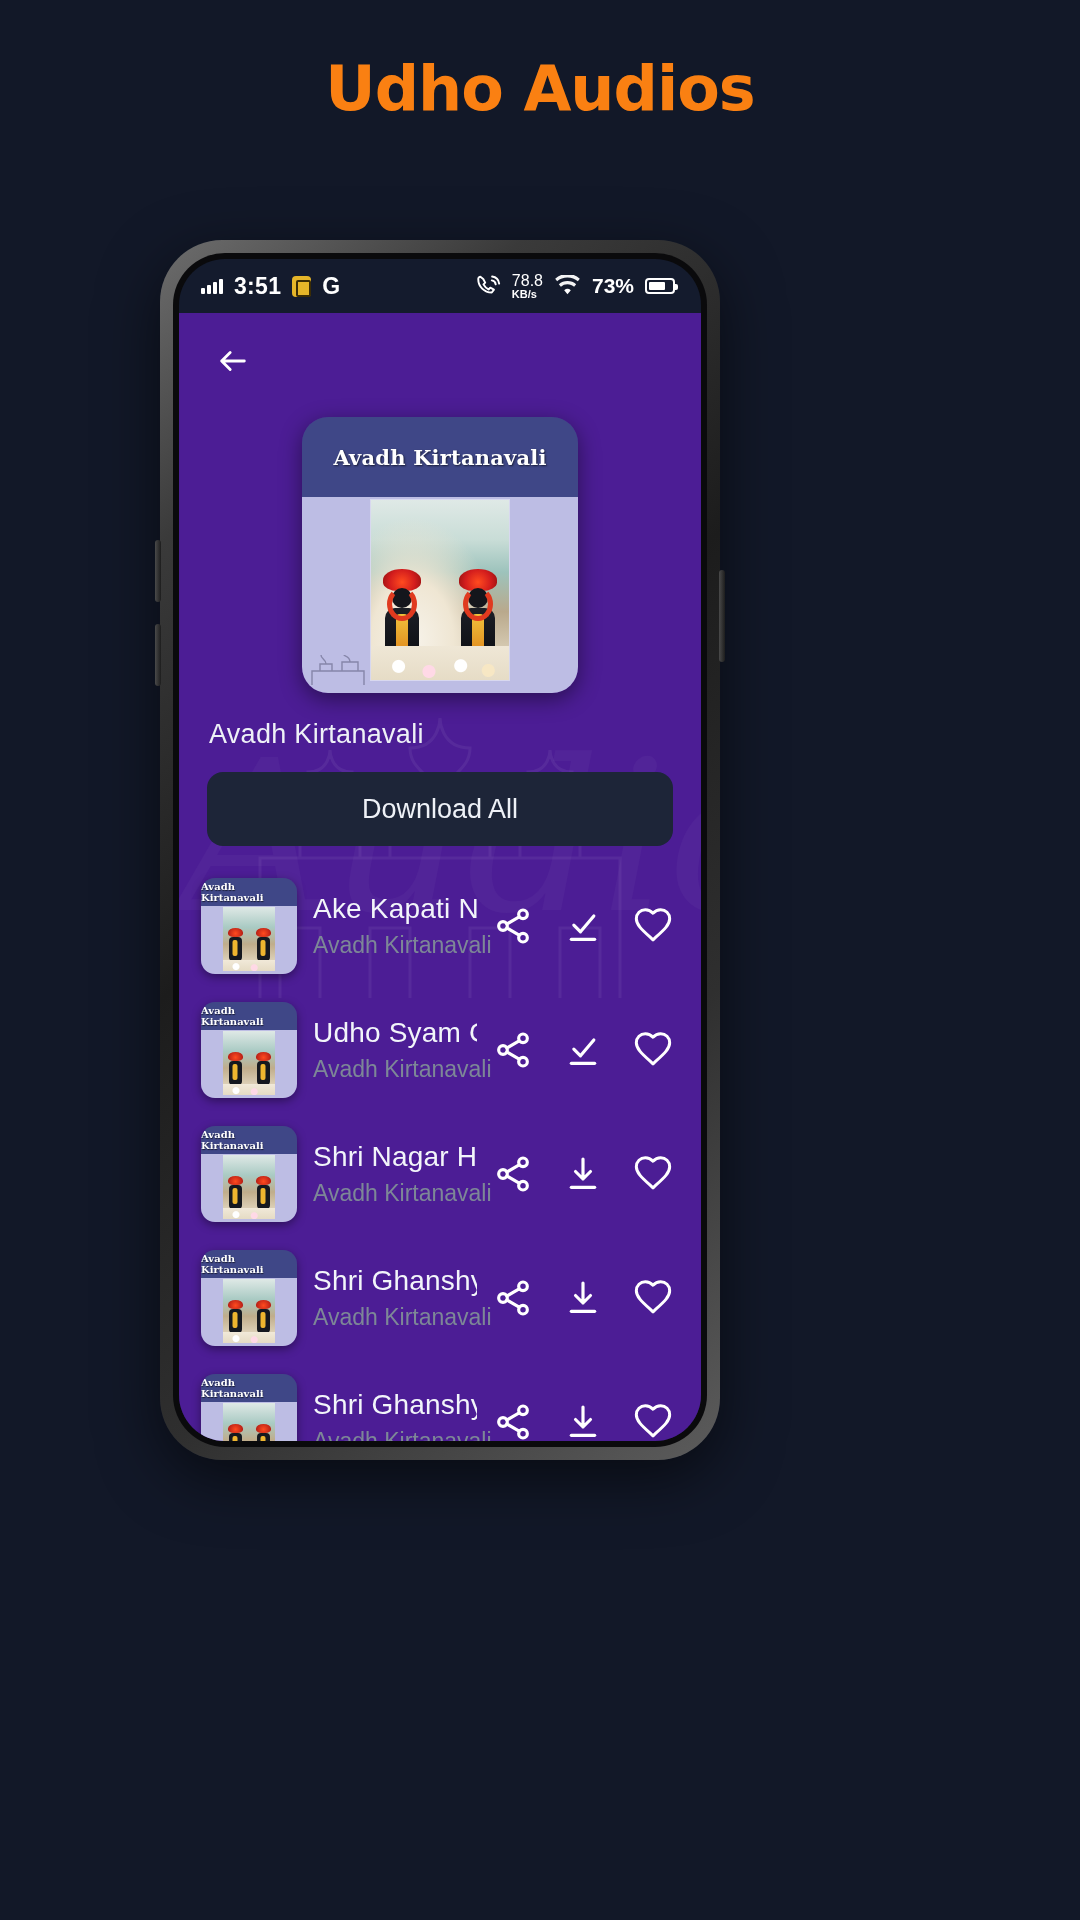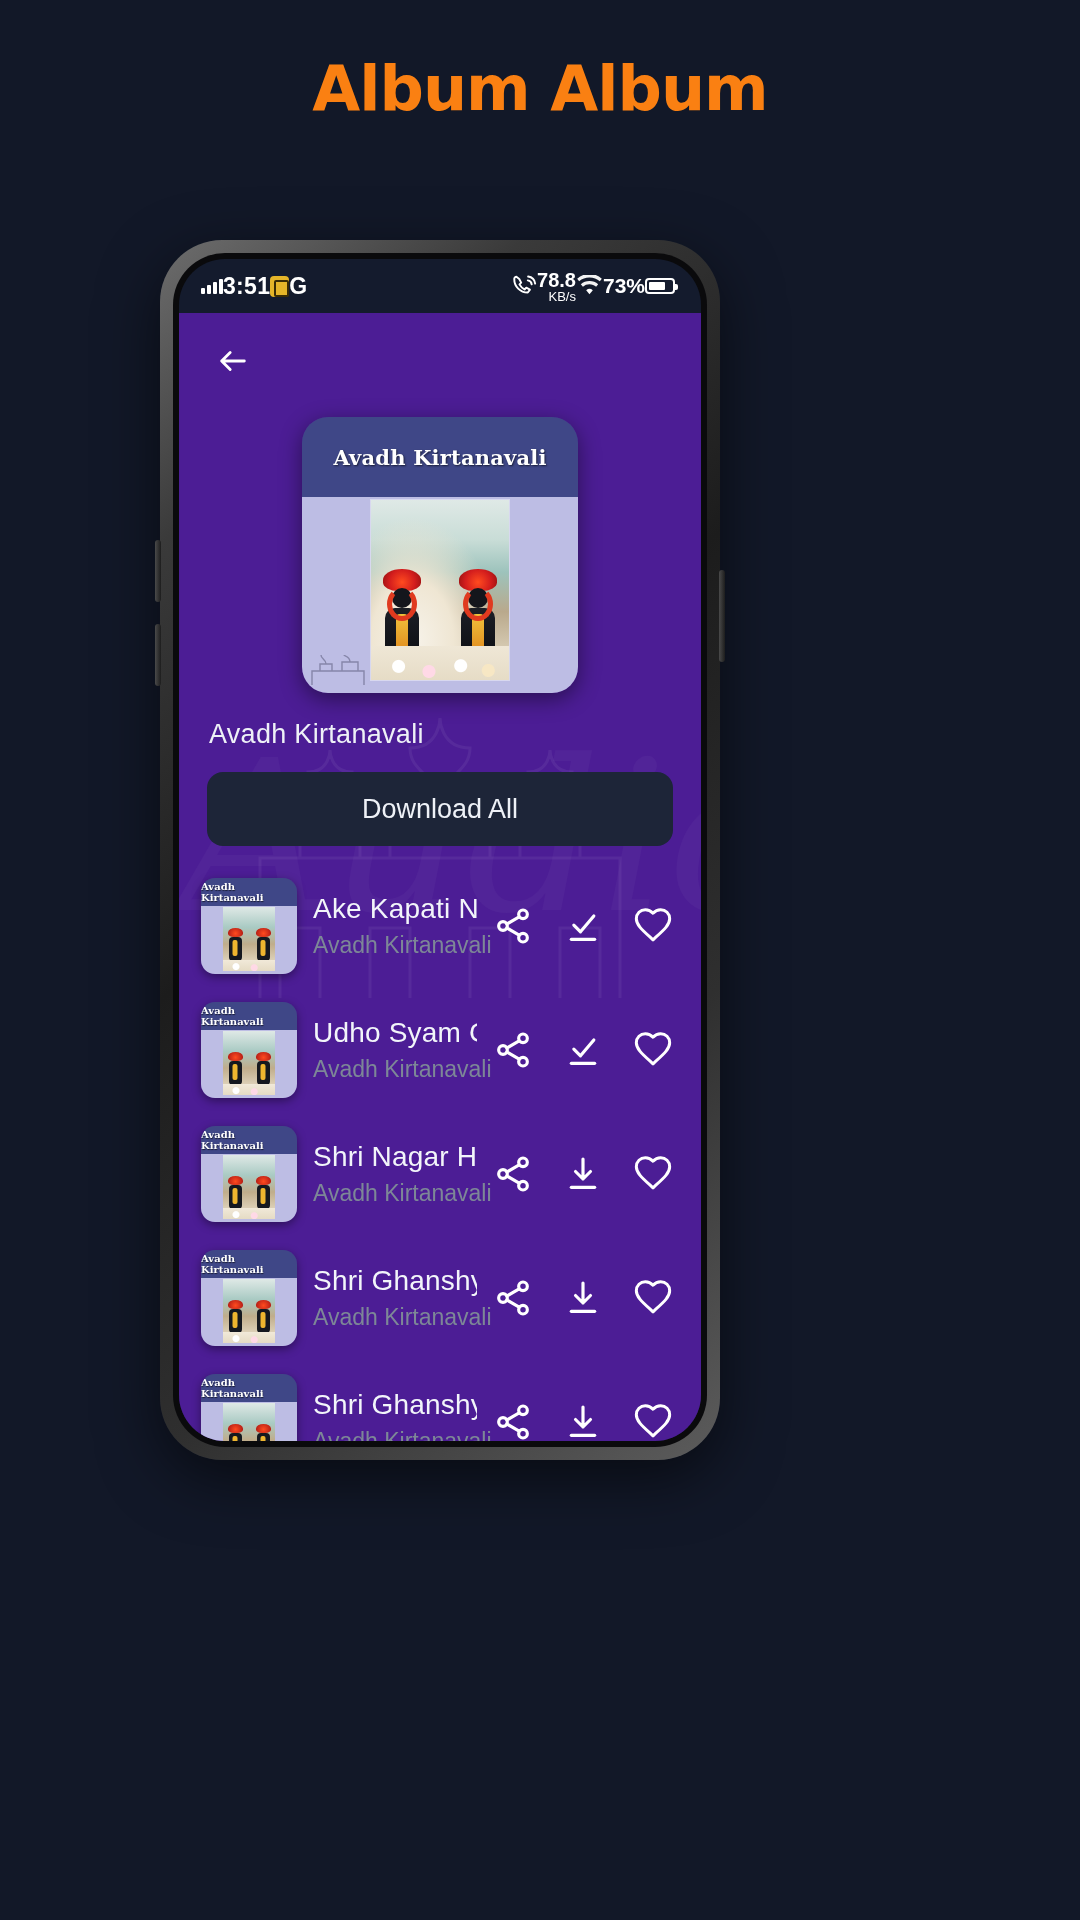--- a/index.html
+++ b/index.html
@@ -67,21 +67,21 @@
   .status-bar {
     height: 54px;
     display: flex;
     align-items: center;
     justify-content: space-between;
     padding: 0 26px 0 22px;
     color: #ffffff;
     font-size: 21px;
     font-weight: bold;
   }
-  .sb-left, .sb-right { display: flex; align-items: center; }
+  .sb-left, .sb-right { display: flex; align-items: center; gap: 11px; }
   .sb-time { font-size: 23px; letter-spacing: .3px; }
 
   .signal-bars { display: flex; align-items: flex-end; gap: 2px; height: 16px; }
   .signal-bars i { width: 4px; background: #fff; border-radius: 1px; display: block; }
   .signal-bars i:nth-child(1){ height: 6px; }
   .signal-bars i:nth-child(2){ height: 9px; }
   .signal-bars i:nth-child(3){ height: 12px; }
   .signal-bars i:nth-child(4){ height: 15px; }
 
   .badge-yellow {
@@ -89,22 +89,22 @@
     background: #e5b529; display: inline-block;
     position: relative;
   }
   .badge-yellow::after{
     content:""; position:absolute; left:4px; top:4px;
     width:11px; height:13px; border:2px solid #3a2c05; border-radius:2px;
   }
   .g-letter { font-size: 23px; font-weight: bold; }
 
   .net-speed { line-height: 1; text-align: left; }
-  .net-speed .n1 { font-size: 20px; font-weight: bold; display:block; }
-  .net-speed .n2 { font-size: 13px; font-weight: normal; display:block;text-align:right; }
+  .net-speed .n1 { font-size: 16px; font-weight: normal; display:block; }
+  .net-speed .n2 { font-size: 11px; font-weight: bold; display:block; }
   .batt-pct { font-size: 21px; font-weight: bold; }
   .batt-shell {
     width: 30px; height: 16px; border: 2px solid #fff; border-radius: 4px;
     position: relative; display:inline-block;
   }
   .batt-shell::after{
     content:""; position:absolute; right:-5px; top:4px; width:3px; height:6px;
     background:#fff; border-radius:0 2px 2px 0;
   }
   .batt-fill{ position:absolute; left:2px; top:2px; bottom:2px; width:60%; background:#fff; border-radius:1px;}
@@ -288,21 +288,21 @@
   .ic { width: 40px; height: 40px; color: #fff; display:block; }
 
   .screen-fade {
     position:absolute; left:0; right:0; bottom:0; height:26px;
     background: linear-gradient(180deg, rgba(20,27,45,0), rgba(20,27,45,.0));
   }
 </style>
 </head>
 <body>
 
-<div class="promo-title">Album Album</div>
+<div class="promo-title">Udho Audios</div>
 
 <div class="phone-frame">
   <div class="btn-side btn-vol-up"></div>
   <div class="btn-side btn-vol-down"></div>
   <div class="btn-side btn-power"></div>
 
   <div class="phone-inner-ring">
     <div class="screen">
 
       <div class="status-bar">

